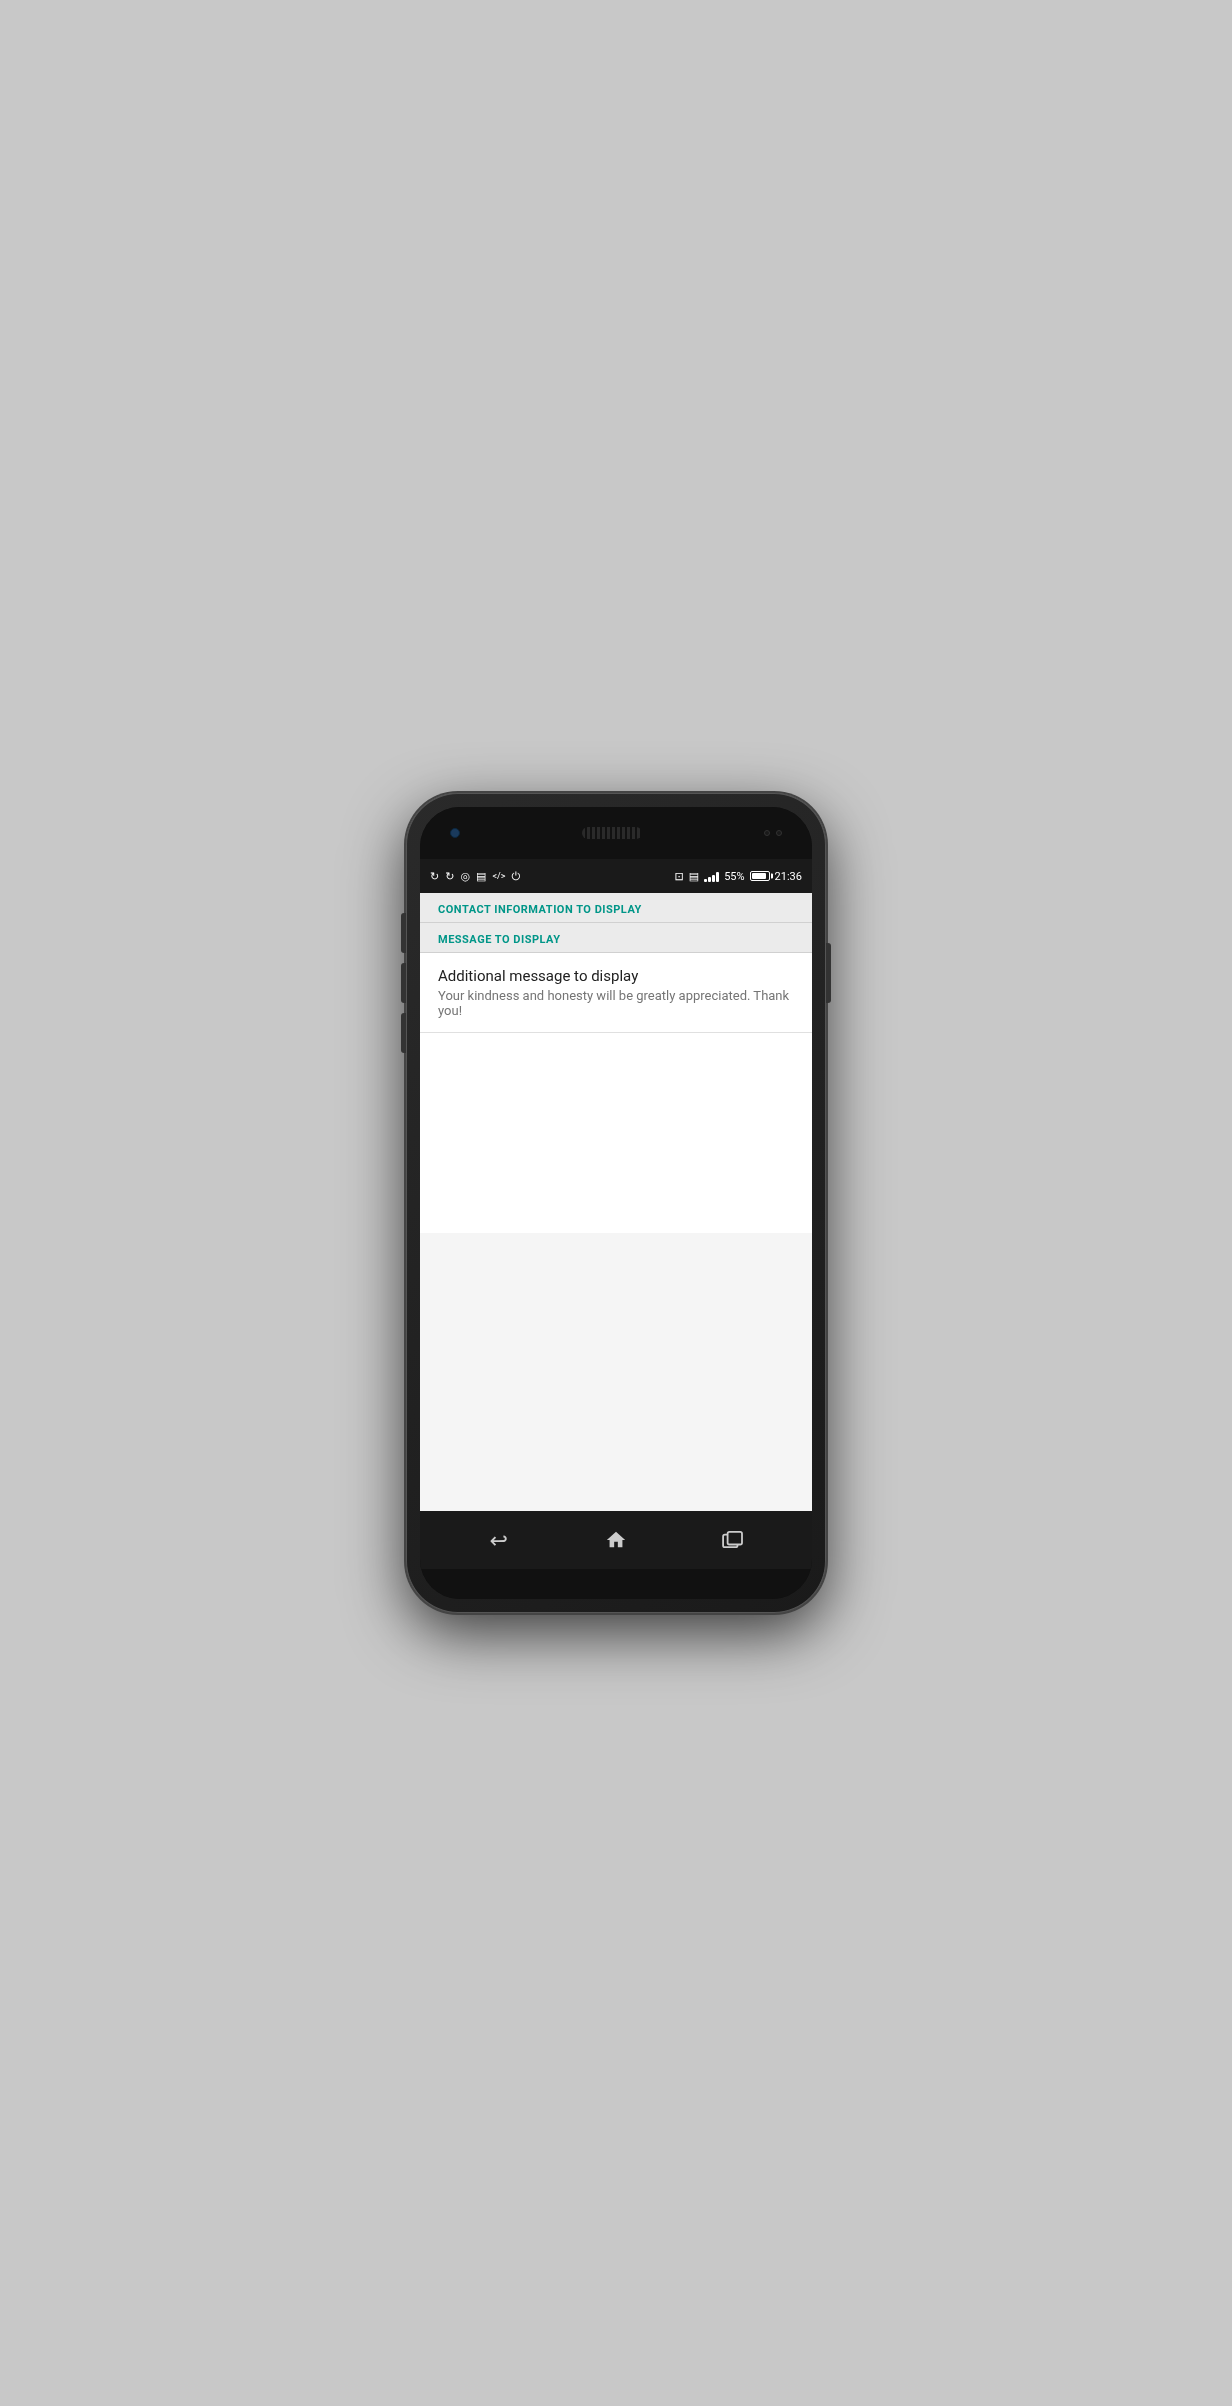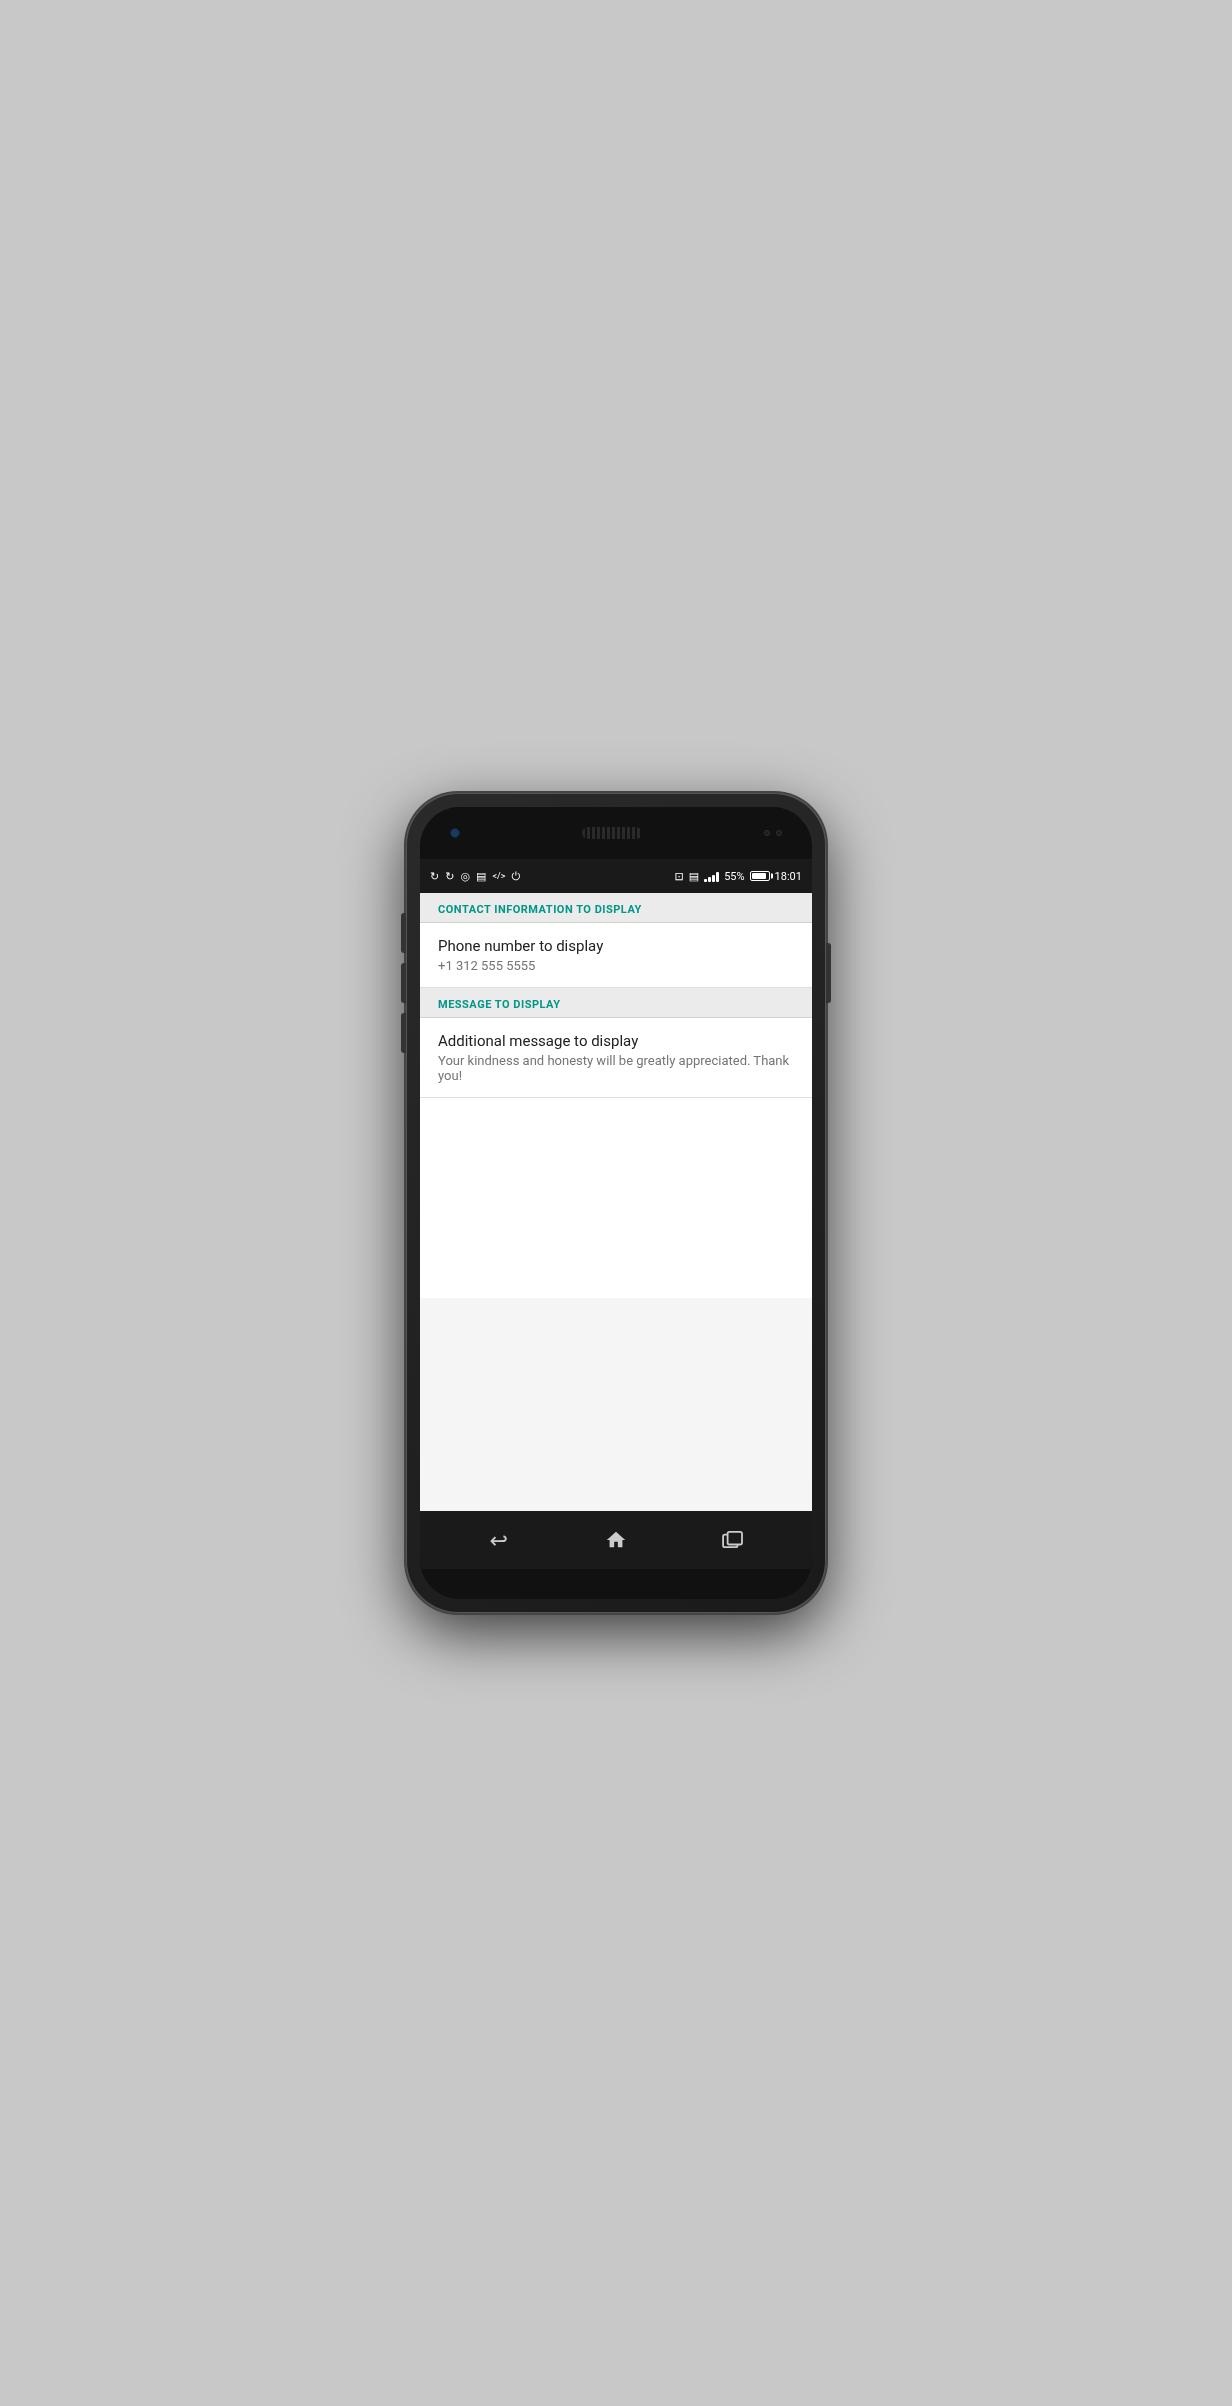--- a/index.html
+++ b/index.html
@@ -290,35 +290,31 @@
           <div class="bar" style="height: 5px;"></div>
           <div class="bar" style="height: 7px;"></div>
           <div class="bar" style="height: 10px;"></div>
         </div>
         <span class="status-icon">55%</span>
         <div class="battery-icon">
           <div class="battery-body">
             <div class="battery-fill"></div>
           </div>
         </div>
-        <span class="status-icon">18:01</span>
+        <span class="status-icon">21:36</span>
       </div>
     </div>
 
     <div class="screen">
       <div class="content-area">
 
         <div class="section-header">
           <div class="section-title">CONTACT INFORMATION TO DISPLAY</div>
         </div>
 
-        <div class="list-item">
-          <div class="list-item-title">Phone number to display</div>
-          <div class="list-item-subtitle">+1 312 555 5555</div>
-        </div>
 
 
         <div class="section-header">
           <div class="section-title">MESSAGE TO DISPLAY</div>
         </div>
 
         <div class="list-item">
           <div class="list-item-title">Additional message to display</div>
           <div class="list-item-subtitle">Your kindness and honesty will be greatly appreciated. Thank you!</div>
         </div>

